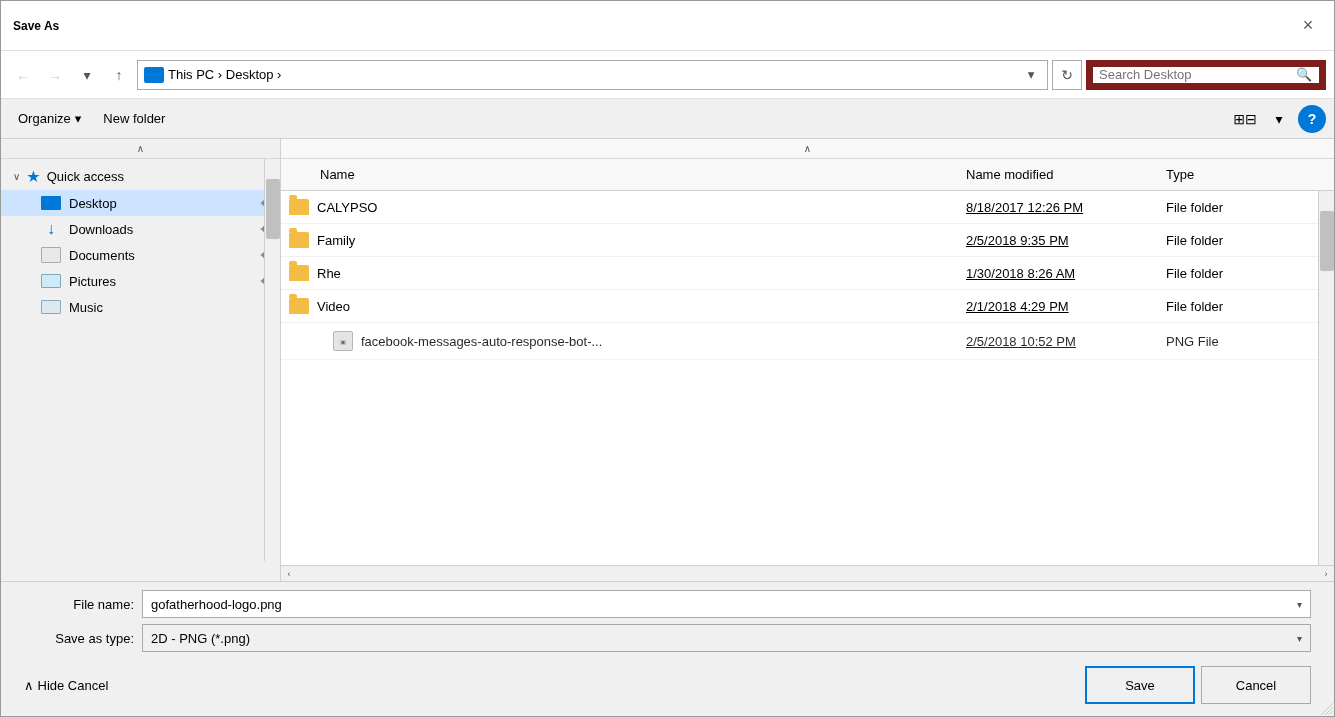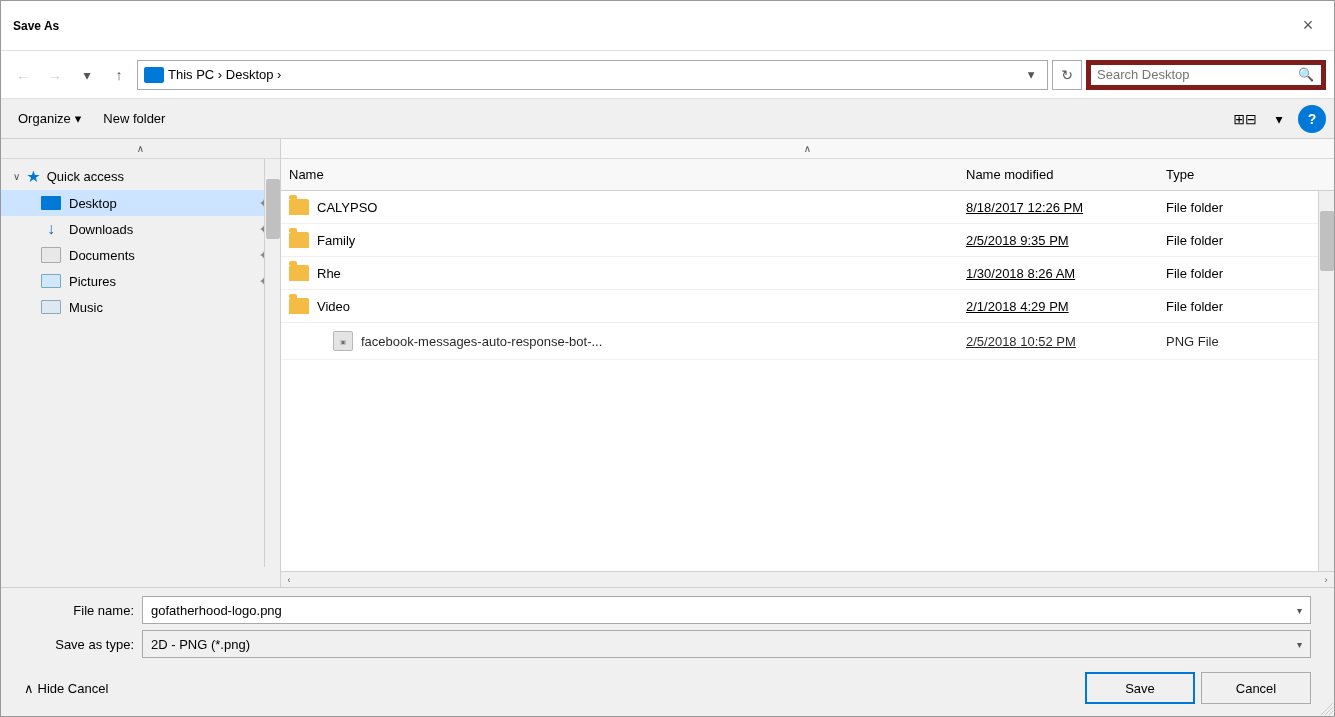--- a/index.html
+++ b/index.html
@@ -116,21 +116,21 @@
       cursor: pointer;
       display: flex;
       align-items: center;
       justify-content: center;
       color: #555;
       font-size: 14px;
     }
     .search-bar {
       width: 240px;
       height: 30px;
-      border: 5px solid #7f1d1d;
+      border: 7px solid #7f1d1d;
       display: flex;
       align-items: center;
       padding: 0 6px;
       background: #fff;
       gap: 4px;
     }
     .search-input {
       flex: 1;
       border: none;
       outline: none;
@@ -298,21 +298,21 @@
       border-bottom: 1px solid #d0d0d0;
       padding: 4px 0;
     }
     .file-list-header-col {
       padding: 4px 8px;
       font-size: 13px;
       color: #000;
       cursor: pointer;
       white-space: nowrap;
     }
-    .file-list-header-col.name { flex: 1; }
+    .file-list-header-col.name { flex: 1; margin-left: 31px; }
     .file-list-header-col.date { width: 200px; }
     .file-list-header-col.type { width: 160px; }
     .file-list-content {
       flex: 1;
       overflow: hidden;
       background: #fff;
       position: relative;
     }
     .file-row {
       display: flex;
@@ -462,21 +462,21 @@
       display: flex;
       align-items: center;
       gap: 4px;
       font-size: 13px;
       color: #000;
       cursor: pointer;
       margin-right: auto;
     }
     .action-btn {
       width: 110px;
-      height: 32px;
+      height: 38px;
       border: 1px solid #aaa;
       background: #f0f0f0;
       font-size: 13px;
       cursor: pointer;
       display: flex;
       align-items: center;
       justify-content: center;
     }
     .action-btn.primary {
       border: 2px solid #0078d7;

